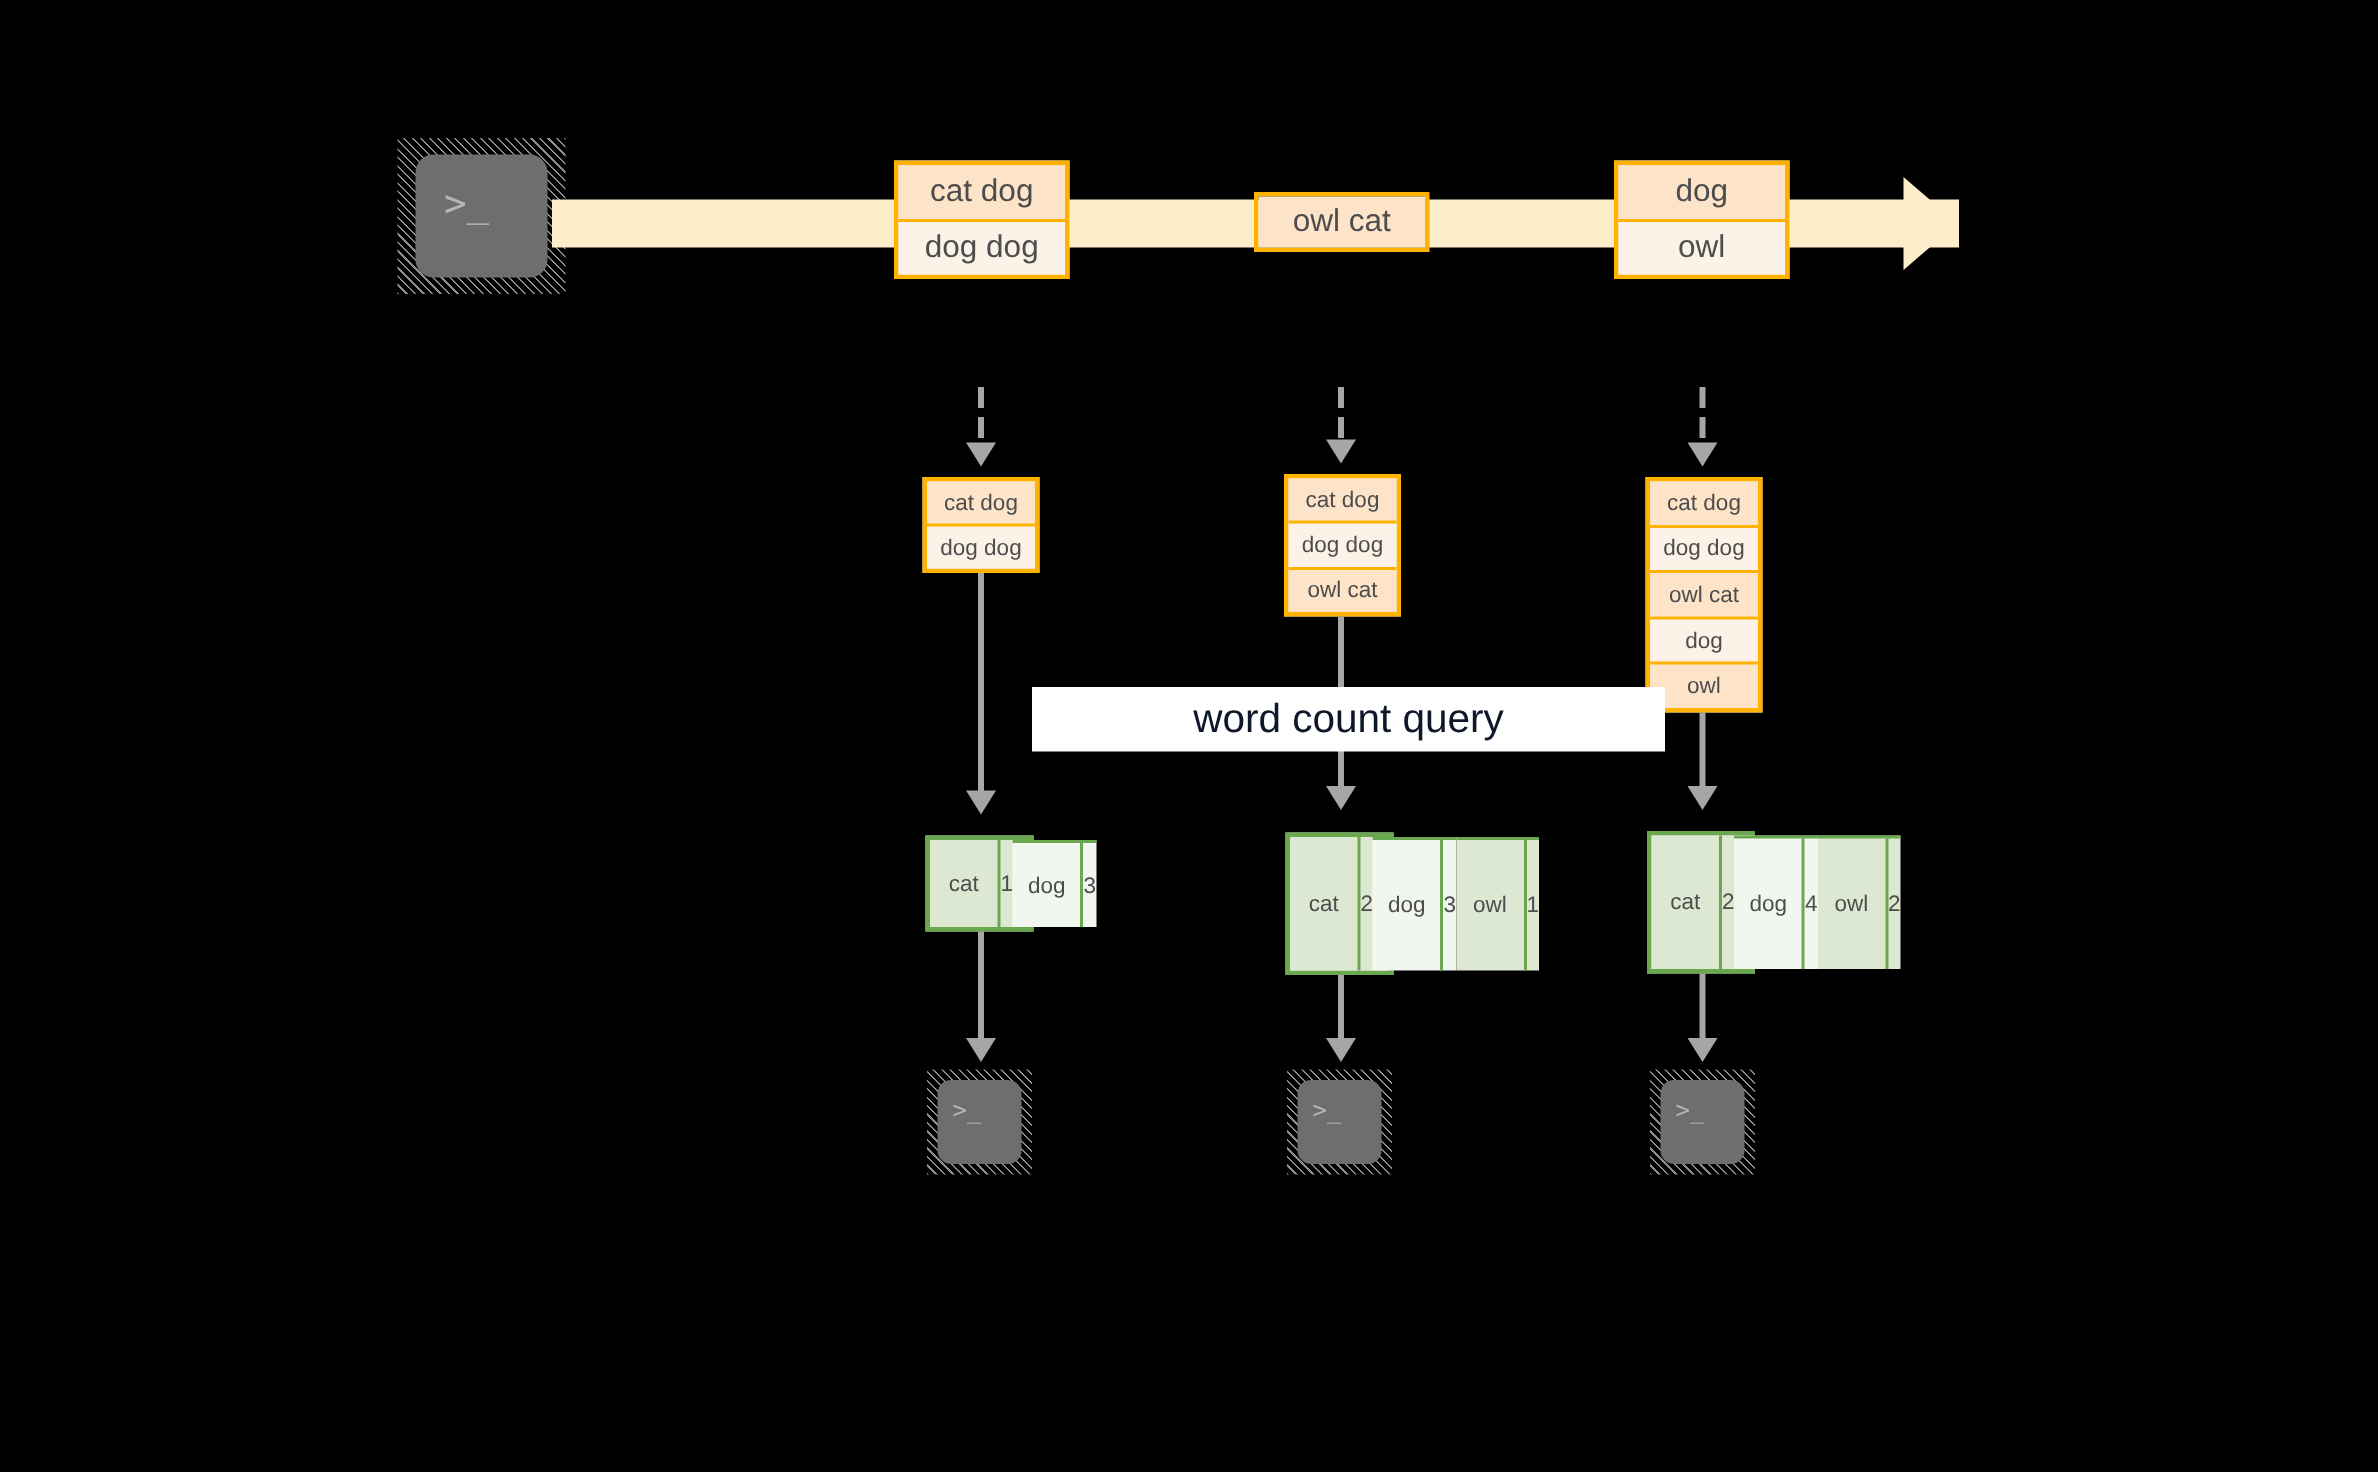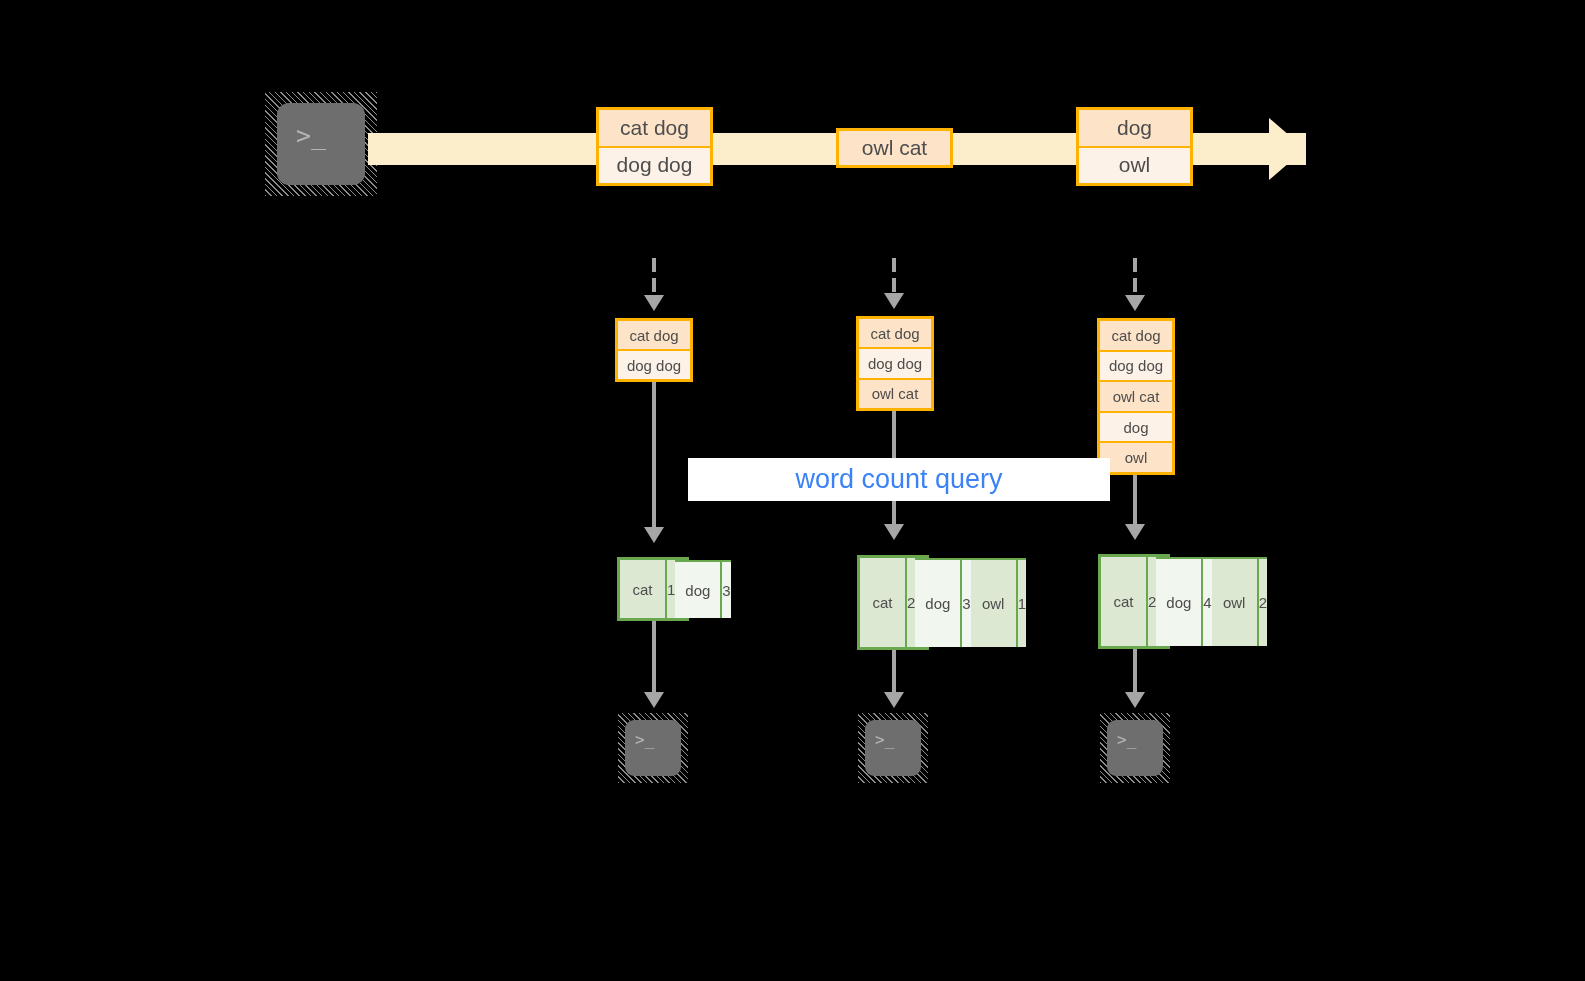--- a/index.html
+++ b/index.html
@@ -138,21 +138,21 @@
     background-repeat: repeat-y;
   }
 
   
   .banner {
     position: absolute;
     background: #ffffff;
     display: flex;
     align-items: center;
     justify-content: center;
-    color: #3b82f6;
+    color: #0f172a;
     white-space: nowrap;
   }
 </style>
 </head>
 <body>
 
 <div id="canvas">
 
   <div class="terminal" style="left:265px; top:92px; width:112px; height:104px;">
     <div class="hatch"></div>

